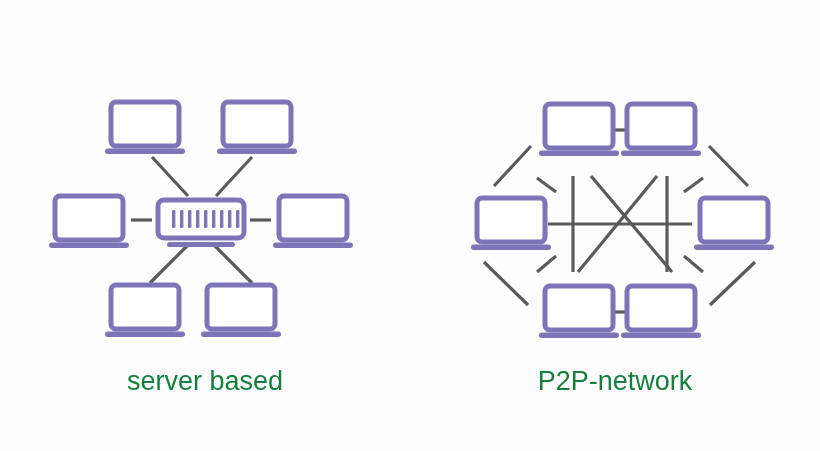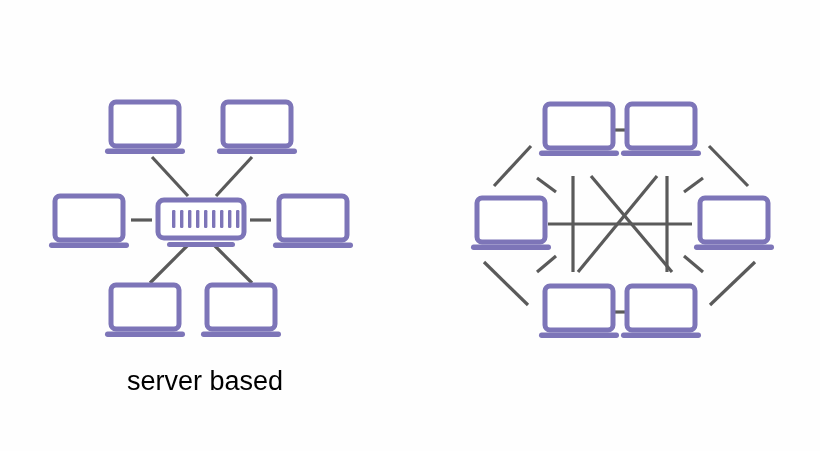--- a/index.html
+++ b/index.html
@@ -24,21 +24,21 @@
     left: 0;
     top: 0;
     width: 820px;
     height: 451px;
   }
   .caption {
     position: absolute;
     text-align: center;
     font-size: 27px;
     font-weight: 400;
-    color: #000000;
+    color: #15803d;
     letter-spacing: 0px;
     white-space: nowrap;
   }
   #caption-server {
     left: 0px;
     top: 366px;
     width: 410px;
   }
   #caption-p2p {
     left: 410px;
@@ -126,13 +126,14 @@
       <use href="#laptop-glyph" x="627" y="104"></use>
       <use href="#laptop-glyph" x="477" y="198"></use>
       <use href="#laptop-glyph" x="700" y="198"></use>
       <use href="#laptop-glyph" x="545" y="286"></use>
       <use href="#laptop-glyph" x="627" y="286"></use>
     </g>
   </svg>
 
   <div class="caption" id="caption-server">server based</div>
 
+  <div class="caption" id="caption-p2p">P2P-network</div>
 </div>
 
 </body></html>

